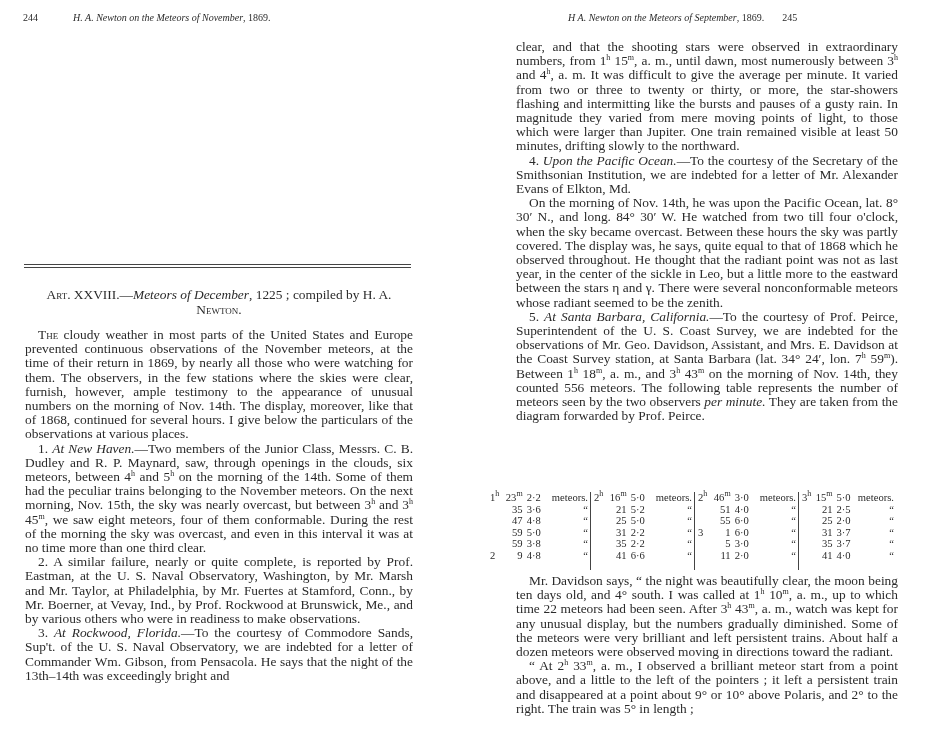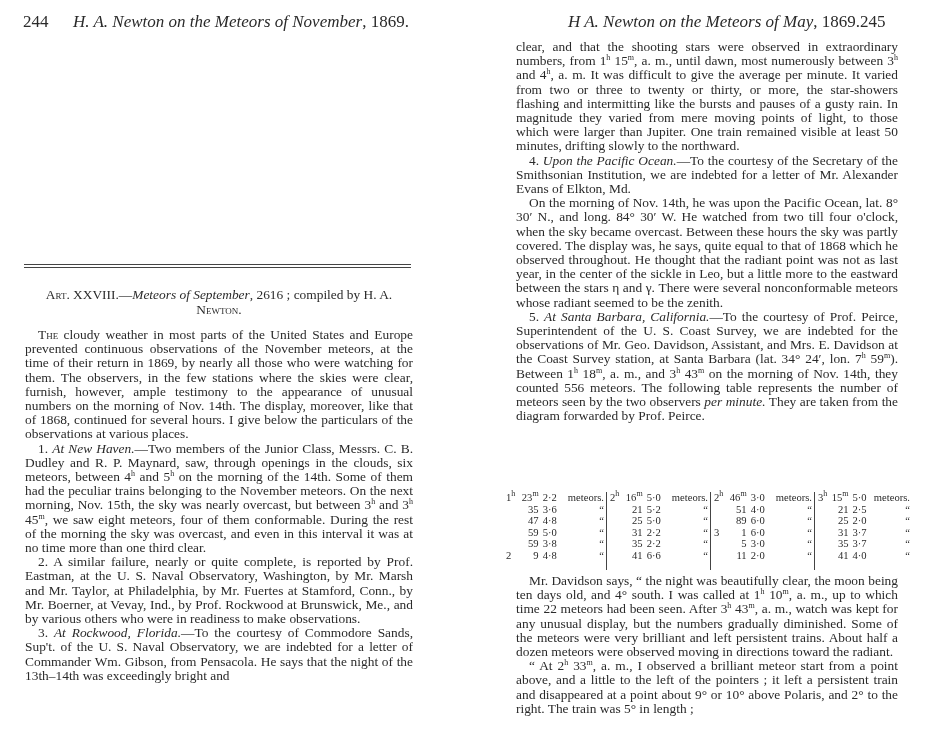--- a/index.html
+++ b/index.html
@@ -6,47 +6,47 @@
     body {
       width: 928px; height: 756px; overflow: hidden;
       background: #ffffff; color: #2a2a2a;
       font-family: "Liberation Serif", "DejaVu Serif", serif;
       position: relative;
     }
     .page { position: absolute; top: 0; height: 756px; }
     .page-left { left: 0; width: 464px; }
     .page-right { left: 464px; width: 464px; }
     .running-head {
-      position: absolute; top: 12px; font-size: 17px; white-space: nowrap;
+      position: absolute; top: 12px; font-size: 10px; white-space: nowrap;
     }
     .left-head { left: 23px; }
     .left-head .pnum { display: inline-block; width: 50px; }
     .right-head { left: 104px; }
-    .right-head .pnum { display: inline-block; }
+    .right-head .pnum { display: inline-block; margin-left: 18px; }
     .it { font-style: italic; }
     .text-block {
       position: absolute; font-size: 13.4px; line-height: 14.2px;
       text-align: justify; text-align-last: left;
     }
     .left-text { left: 25px; width: 388px; }
     .right-text { left: 52px; width: 382px; }
     .text-block p { margin: 0; }
     .indent { text-indent: 13px; }
     .rule-double {
       position: absolute; left: 24px; width: 387px; top: 264px;
       height: 2px; border-top: 1.5px solid #444; border-bottom: 1px solid #444;
     }
     .art-title {
       position: absolute; left: 25px; width: 388px; top: 288px;
       font-size: 13.4px; line-height: 14.5px; text-align: center;
     }
     .sc { font-variant: small-caps; }
     sup { font-size: 8px; line-height: 0; vertical-align: 5px; }
     .table-wrap {
-      position: absolute; left: 506px; top: 492px; width: 390px; height: 80px;
+      position: absolute; left: 490px; top: 492px; width: 390px; height: 80px;
       font-size: 10.6px; line-height: 11.5px; display: flex;
     }
     .tcol { border-right: 1px solid #444; padding-right: 2px; height: 78px; }
     .tcol:last-child { border-right: none; }
     .trow { display: flex; white-space: nowrap; }
     .c-h { width: 12px; }
     .c-m { width: 22px; text-align: right; padding-right: 4px; }
     .c-v { width: 20px; }
     .c-u { width: 44px; text-align: right; }
     .col1 { width: 98px; }
@@ -58,35 +58,35 @@
 <body>
 
 <div class="page page-left">
   <div class="running-head left-head">
     <span class="pnum">244</span><span class="it">H. A. Newton on the Meteors of November</span><span>, 1869.</span>
   </div>
 
   <div class="rule-double"></div>
 
   <div class="art-title">
-    <span class="sc">Art. XXVIII.—</span><span class="it">Meteors of September</span><span>, 2616 ; compiled by H. A.</span><br>
+    <span class="sc">Art. XXVIII.—</span><span class="it">Meteors of December</span><span>, 1225 ; compiled by H. A.</span><br>
     <span class="sc">Newton.</span>
   </div>
 
   <div class="text-block left-text" style="top:328px;">
     <p class="indent"><span class="sc">The</span><span> cloudy weather in most parts of the United States and Europe prevented continuous observations of the November meteors, at the time of their return in 1869, by nearly all those who were watching for them. The observers, in the few stations where the skies were clear, furnish, however, ample testimony to the appearance of unusual numbers on the morning of Nov. 14th. The display, moreover, like that of 1868, continued for several hours. I give below the particulars of the observations at various places.</span></p>
     <p class="indent"><span>1. </span><span class="it">At New Haven.</span><span>—Two members of the Junior Class, Messrs. C. B. Dudley and R. P. Maynard, saw, through openings in the clouds, six meteors, between 4</span><sup>h</sup><span> and 5</span><sup>h</sup><span> on the morning of the 14th. Some of them had the peculiar trains belonging to the November meteors. On the next morning, Nov. 15th, the sky was nearly overcast, but between 3</span><sup>h</sup><span> and 3</span><sup>h</sup><span> 45</span><sup>m</sup><span>, we saw eight meteors, four of them conformable. During the rest of the morning the sky was overcast, and even in this interval it was at no time more than one third clear.</span></p>
     <p class="indent">2. A similar failure, nearly or quite complete, is reported by Prof. Eastman, at the U. S. Naval Observatory, Washington, by Mr. Marsh and Mr. Taylor, at Philadelphia, by Mr. Fuertes at Stamford, Conn., by Mr. Boerner, at Vevay, Ind., by Prof. Rockwood at Brunswick, Me., and by various others who were in readiness to make observations.</p>
     <p class="indent"><span>3. </span><span class="it">At Rockwood, Florida.</span><span>—To the courtesy of Commodore Sands, Sup't. of the U. S. Naval Observatory, we are indebted for a letter of Commander Wm. Gibson, from Pensacola. He says that the night of the 13th–14th was exceedingly bright and</span></p>
   </div>
 </div>
 
 <div class="page page-right">
   <div class="running-head right-head">
-    <span class="it">H A. Newton on the Meteors of May</span><span>, 1869.</span><span class="pnum">245</span>
+    <span class="it">H A. Newton on the Meteors of September</span><span>, 1869.</span><span class="pnum">245</span>
   </div>
 
   <div class="text-block right-text" style="top:40px;">
     <p><span>clear, and that the shooting stars were observed in extraordinary numbers, from 1</span><sup>h</sup><span> 15</span><sup>m</sup><span>, a. m., until dawn, most numerously between 3</span><sup>h</sup><span> and 4</span><sup>h</sup><span>, a. m. It was difficult to give the average per minute. It varied from two or three to twenty or thirty, or more, the star-showers flashing and intermitting like the bursts and pauses of a gusty rain. In magnitude they varied from mere moving points of light, to those which were larger than Jupiter. One train remained visible at least 50 minutes, drifting slowly to the northward.</span></p>
     <p class="indent"><span>4. </span><span class="it">Upon the Pacific Ocean.</span><span>—To the courtesy of the Secretary of the Smithsonian Institution, we are indebted for a letter of Mr. Alexander Evans of Elkton, Md.</span></p>
     <p class="indent">On the morning of Nov. 14th, he was upon the Pacific Ocean, lat. 8° 30′ N., and long. 84° 30′ W. He watched from two till four o'clock, when the sky became overcast. Between these hours the sky was partly covered. The display was, he says, quite equal to that of 1868 which he observed throughout. He thought that the radiant point was not as last year, in the center of the sickle in Leo, but a little more to the eastward between the stars η and γ. There were several nonconformable meteors whose radiant seemed to be the zenith.</p>
     <p class="indent"><span>5. </span><span class="it">At Santa Barbara, California.</span><span>—To the courtesy of Prof. Peirce, Superintendent of the U. S. Coast Survey, we are indebted for the observations of Mr. Geo. Davidson, Assistant, and Mrs. E. Davidson at the Coast Survey station, at Santa Barbara (lat. 34° 24′, lon. 7</span><sup>h</sup><span> 59</span><sup>m</sup><span>). Between 1</span><sup>h</sup><span> 18</span><sup>m</sup><span>, a. m., and 3</span><sup>h</sup><span> 43</span><sup>m</sup><span> on the morning of Nov. 14th, they counted 556 meteors. The following table represents the number of meteors seen by the two observers </span><span class="it">per minute.</span><span> They are taken from the diagram forwarded by Prof. Peirce.</span></p>
   </div>
 
   <div class="text-block right-text" style="top:574px;">
@@ -180,21 +180,21 @@
         <span class="c-u">meteors.</span>
       </div>
       <div class="trow">
         <span class="c-h"></span>
         <span class="c-m">51</span>
         <span class="c-v">4·0</span>
         <span class="c-u">“</span>
       </div>
       <div class="trow">
         <span class="c-h"></span>
-        <span class="c-m">89</span>
+        <span class="c-m">55</span>
         <span class="c-v">6·0</span>
         <span class="c-u">“</span>
       </div>
       <div class="trow">
         <span class="c-h">3</span>
         <span class="c-m">1</span>
         <span class="c-v">6·0</span>
         <span class="c-u">“</span>
       </div>
       <div class="trow">

